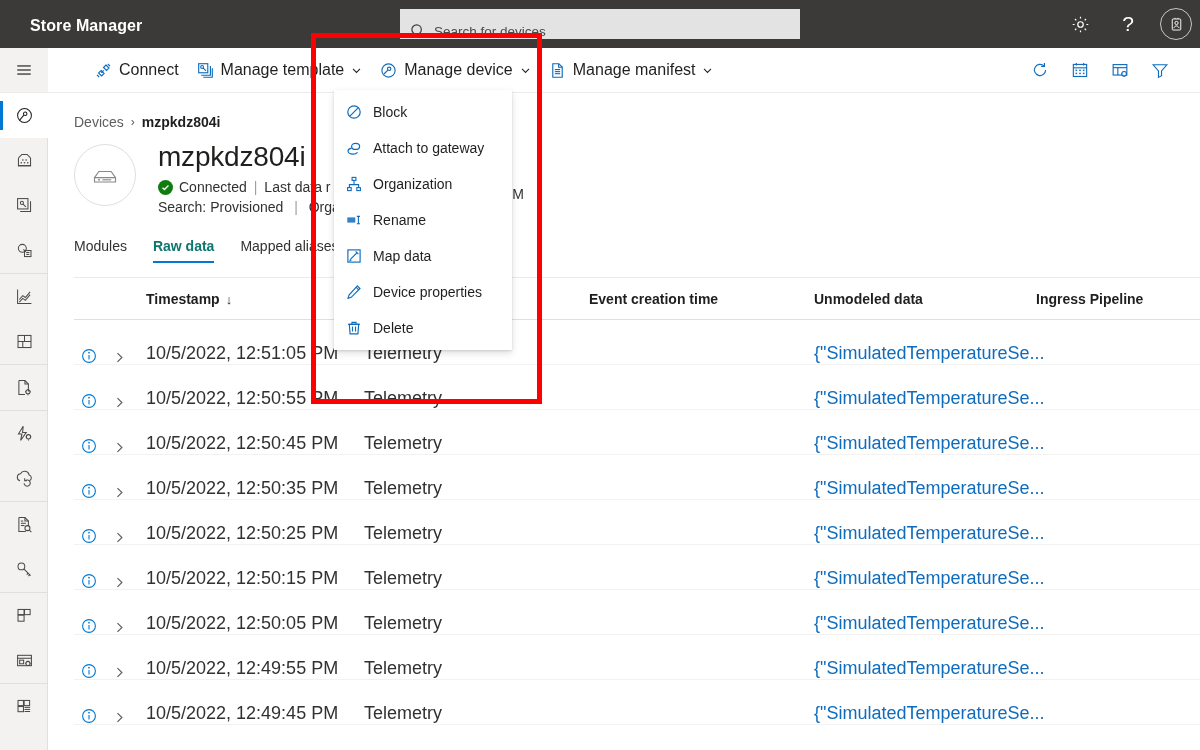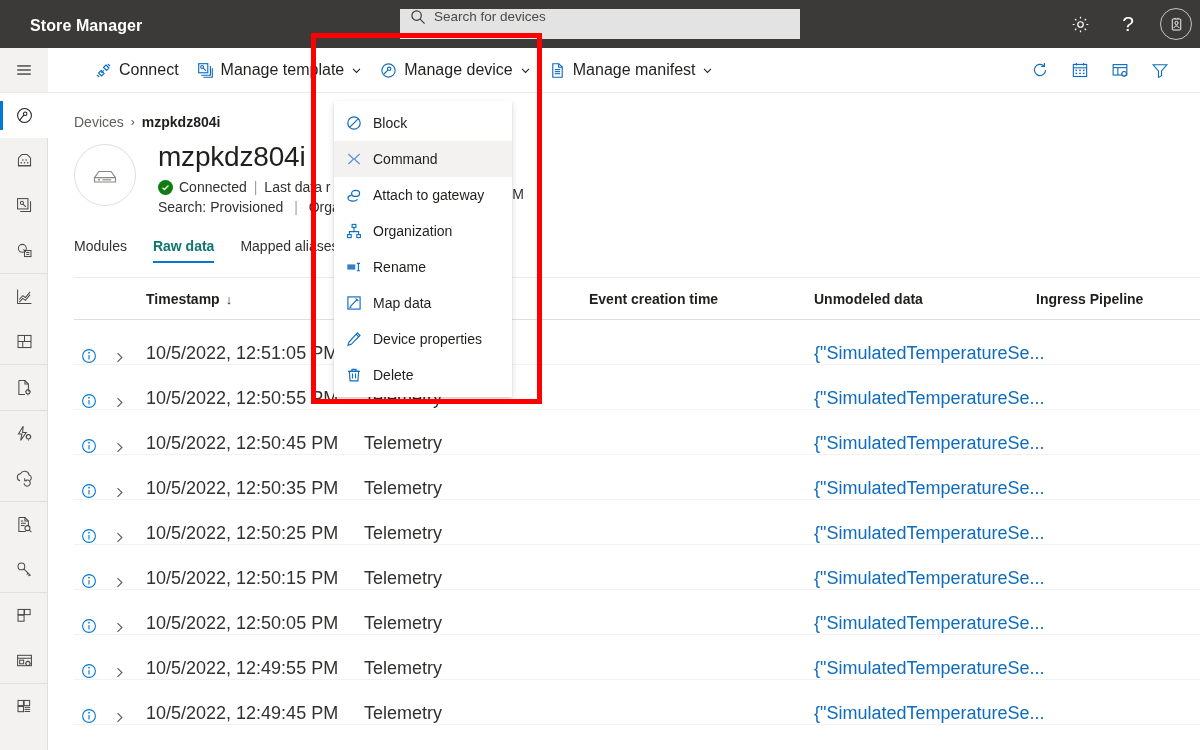--- a/index.html
+++ b/index.html
@@ -17,21 +17,21 @@
   .topbar {
     position: absolute; left: 0; top: 0; width: 1200px; height: 52px;
     background: #3b3a39; display: flex; align-items: center;
   }
   .brand {
     color: #ffffff; font-size: 16px; font-weight: bold;
     margin-left: 30px; letter-spacing: .1px;
   }
   .searchwrap {
     position: absolute; left: 400px; top: 9px; width: 400px; height: 30px;
-    background: #e3e3e3; display: flex; align-items: flex-start; padding: 0 10px;
+    background: #e3e3e3; display: flex; align-items: flex-end; padding: 0 10px;
   }
   .searchwrap .mag { width: 16px; height: 16px; flex: 0 0 auto; color:#3b3a39; }
   .searchwrap .ph {
     font-size: 13.5px; color: #4a4a48; margin-left: 8px;
     font-family: "Liberation Sans", sans-serif;
   }
   .topicons {
     position: absolute; right: 0; top: 0; height: 48px;
     display: flex; align-items: center; gap: 0px;
   }
@@ -149,21 +149,21 @@
   .c-unm  { width: 222px; flex: 0 0 222px; }
   .c-ing  { flex: 1 1 auto; }
   .thead .c-ts { padding-left: 12px; }
   .link-blue { color: #0f6cbd; cursor: pointer; }
   .info-ico { width: 16px; height: 16px; color: #0078d4; cursor: pointer; }
   .chev-ico { width: 13px; height: 13px; color: #605e5c; cursor: pointer; }
   .sortarrow { font-size: 13px; margin-left: 6px; font-weight: normal; }
 
   
   .menu {
-    position: absolute; left: 334px; top: 101px; width: 178px;
+    position: absolute; left: 334px; top: 90px; width: 178px;
     background: #ffffff; z-index: 40;
     box-shadow: 0 3.2px 7.2px rgba(0,0,0,.132), 0 .6px 1.8px rgba(0,0,0,.108);
     padding: 4px 0;
   }
   .mitem {
     display: flex; align-items: center; height: 36px; padding: 0 12px;
     font-size: 14px; color: #201f1e; cursor: pointer; white-space: nowrap;
   }
   .mitem.hl { background: #f3f2f1; }
   .mitem .mi {
@@ -732,29 +732,20 @@
   <div class="menu">
     <div class="mitem">
       <span class="mi">
         <svg viewBox="0 0 16 16" width="16" height="16" fill="none" stroke="#0f6cbd" stroke-width="1.2">
           <circle cx="8" cy="8" r="6.2"></circle>
             <line x1="3.6" y1="12.4" x2="12.4" y2="3.6"></line>
         </svg>
       </span>
       <span>Block</span>
     </div>
-    <div class="mitem hl">
-      <span class="mi">
-        <svg viewBox="0 0 16 16" width="16" height="16" fill="none" stroke="#5b8fd6" stroke-width="1.2">
-          <path d="M2.4 3 7.6 8l-5.2 5"></path>
-          <path d="M13.6 3 8.4 8l5.2 5"></path>
-        </svg>
-      </span>
-      <span>Command</span>
-    </div>
     <div class="mitem">
       <span class="mi">
         <svg viewBox="0 0 16 16" width="16" height="16" fill="none" stroke="#0f6cbd" stroke-width="1.2">
           <ellipse cx="9.6" cy="6.4" rx="4" ry="3"></ellipse>
           <path d="M5.6 8.1c-2.1.4-3.6 1.6-3.6 3 0 1.7 2.2 3.1 4.9 3.1 2.1 0 3.9-.8 4.6-2"></path>
         </svg>
       </span>
       <span>Attach to gateway</span>
     </div>
     <div class="mitem">

